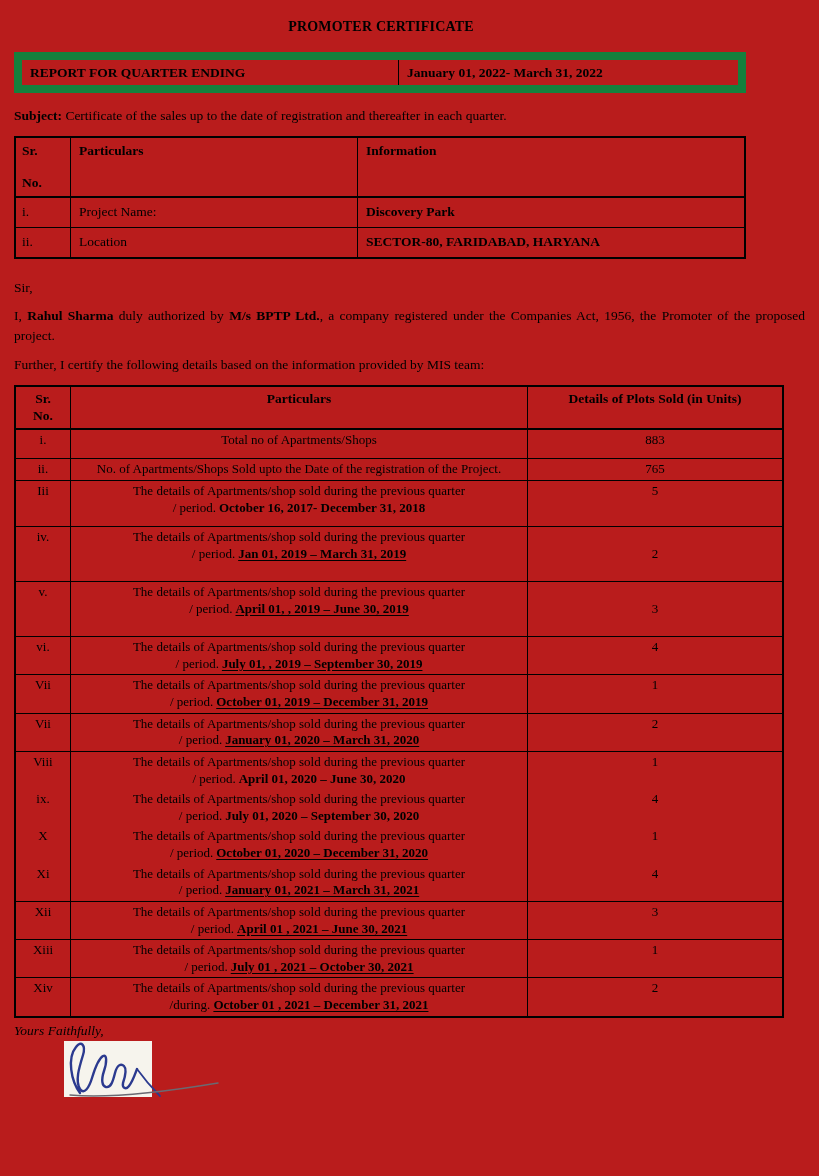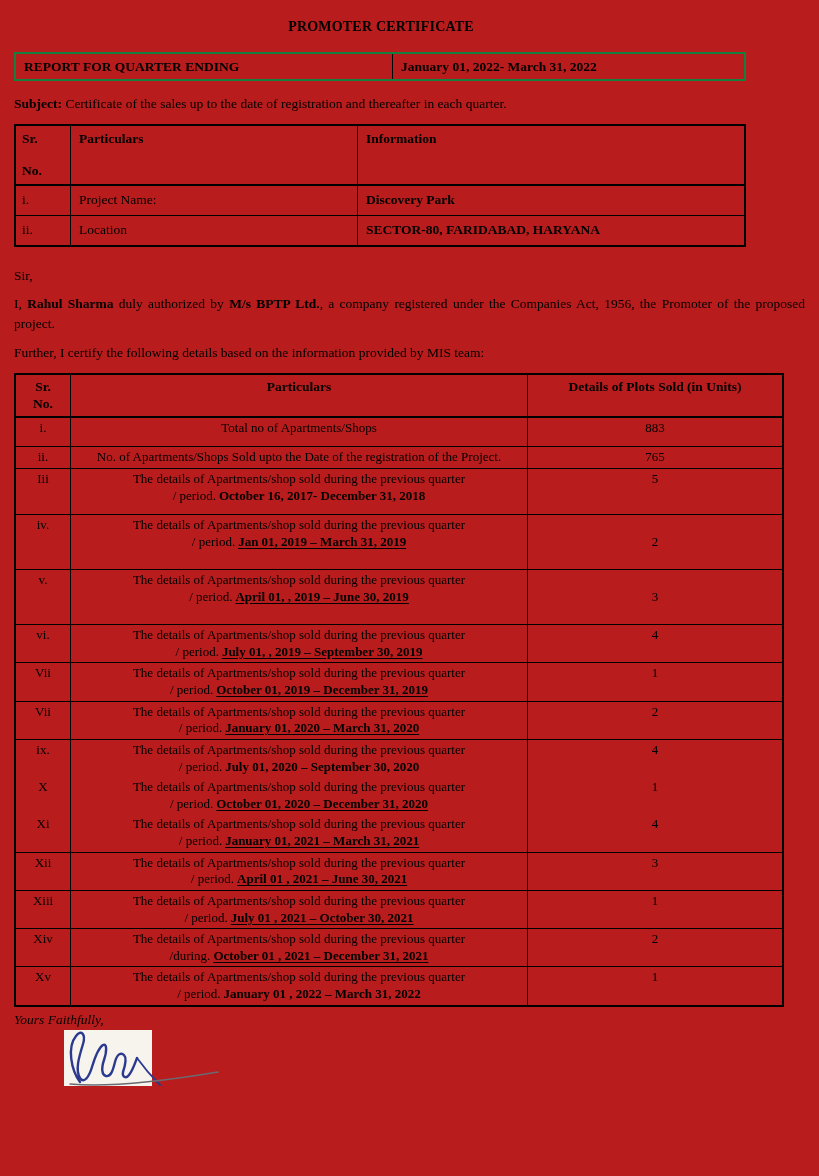--- a/index.html
+++ b/index.html
@@ -11,21 +11,21 @@
   .doc { padding:14px 14px 0 14px; }
   .inner { width:734px; }
 
   .title { text-align:center; font-weight:bold; font-size:14px; margin:5px 0 0 0; letter-spacing:.2px; }
   .subtitle { text-align:center; font-weight:bold; font-size:14px; margin:20px 0 0 0;
               text-decoration:underline; text-underline-offset:3px; }
 
   table { border-collapse:collapse; table-layout:fixed; }
 
   
-  .report-table { width:732px; margin-top:17px; border:2px solid #15803d; }
+  .report-table { width:732px; margin-top:17px; border:8px solid #15803d; }
   .report-table td { border:1px solid #000; font-weight:bold; font-size:13.5px; padding:3px 8px; height:19px; vertical-align:middle; }
   .report-table td.c1 { width:360px; }
 
   .subject { font-size:13.5px; margin:15px 0 0 0; }
   .subject .b { font-weight:bold; }
 
   
   .info-table { width:732px; margin-top:12px; border:2px solid #000; font-size:13.5px; }
   .info-table th, .info-table td { border:1px solid #000; vertical-align:top; text-align:left; }
   .info-table th { font-weight:bold; padding:5px 8px; }
@@ -179,20 +179,28 @@
           <td class="val">1</td>
         </tr>
         <tr>
           <td class="sr">Vii</td>
           <td class="part">
               <div>The details of Apartments/shop sold during the previous quarter</div>
               <div><span>/ period.</span><span class="date u">January 01, 2020 – March 31, 2020</span></div>
             </td>
           <td class="val">2</td>
         </tr>
+        <tr class="nbb">
+          <td class="sr">Viii</td>
+          <td class="part">
+              <div>The details of Apartments/shop sold during the previous quarter</div>
+              <div><span>/ period.</span><span class="date">April 01, 2020 – June 30, 2020</span></div>
+            </td>
+          <td class="val">1</td>
+        </tr>
         <tr class="nbb nbt">
           <td class="sr">ix.</td>
           <td class="part">
               <div>The details of Apartments/shop sold during the previous quarter</div>
               <div><span>/ period.</span><span class="date">July 01, 2020 – September 30, 2020</span></div>
             </td>
           <td class="val">4</td>
         </tr>
         <tr class="nbb nbt">
           <td class="sr">X</td>
@@ -226,28 +234,20 @@
             </td>
           <td class="val">1</td>
         </tr>
         <tr>
           <td class="sr">Xiv</td>
           <td class="part">
               <div>The details of Apartments/shop sold during the previous quarter</div>
               <div><span>/during.</span><span class="date u">October 01 , 2021 – December 31, 2021</span></div>
             </td>
           <td class="val">2</td>
-        </tr>
-        <tr>
-          <td class="sr">Xv</td>
-          <td class="part">
-              <div>The details of Apartments/shop sold during the previous quarter</div>
-              <div><span>/ period.</span><span class="date">January 01 , 2022 – March 31, 2022</span></div>
-            </td>
-          <td class="val">1</td>
         </tr>
       </tbody>
     </table>
 
     <p class="para closing">Yours Faithfully,</p>
 
     <div class="signature-wrap">
       <svg width="210" height="58" viewBox="0 0 210 58" xmlns="http://www.w3.org/2000/svg">
         <rect x="14" y="0" width="88" height="56" fill="#f6f4ed"></rect>
         <path d="M30,52 C21,40 17,17 26,6 C31,-1 36,4 33,14 C29,27 25,40 30,48 C34,54 39,47 42,37 C45,27 48,18 53,15 C57,13 57,21 54,30 C51,39 52,45 56,46 C61,47 63,40 65,32 C67,24 71,22 74,25 C77,28 75,36 73,42 C72,47 76,49 79,45 C83,40 85,33 87,28" fill="none" stroke-width="2.4" stroke-linecap="round" stroke-linejoin="round" stroke="#2b3a8f"></path>

